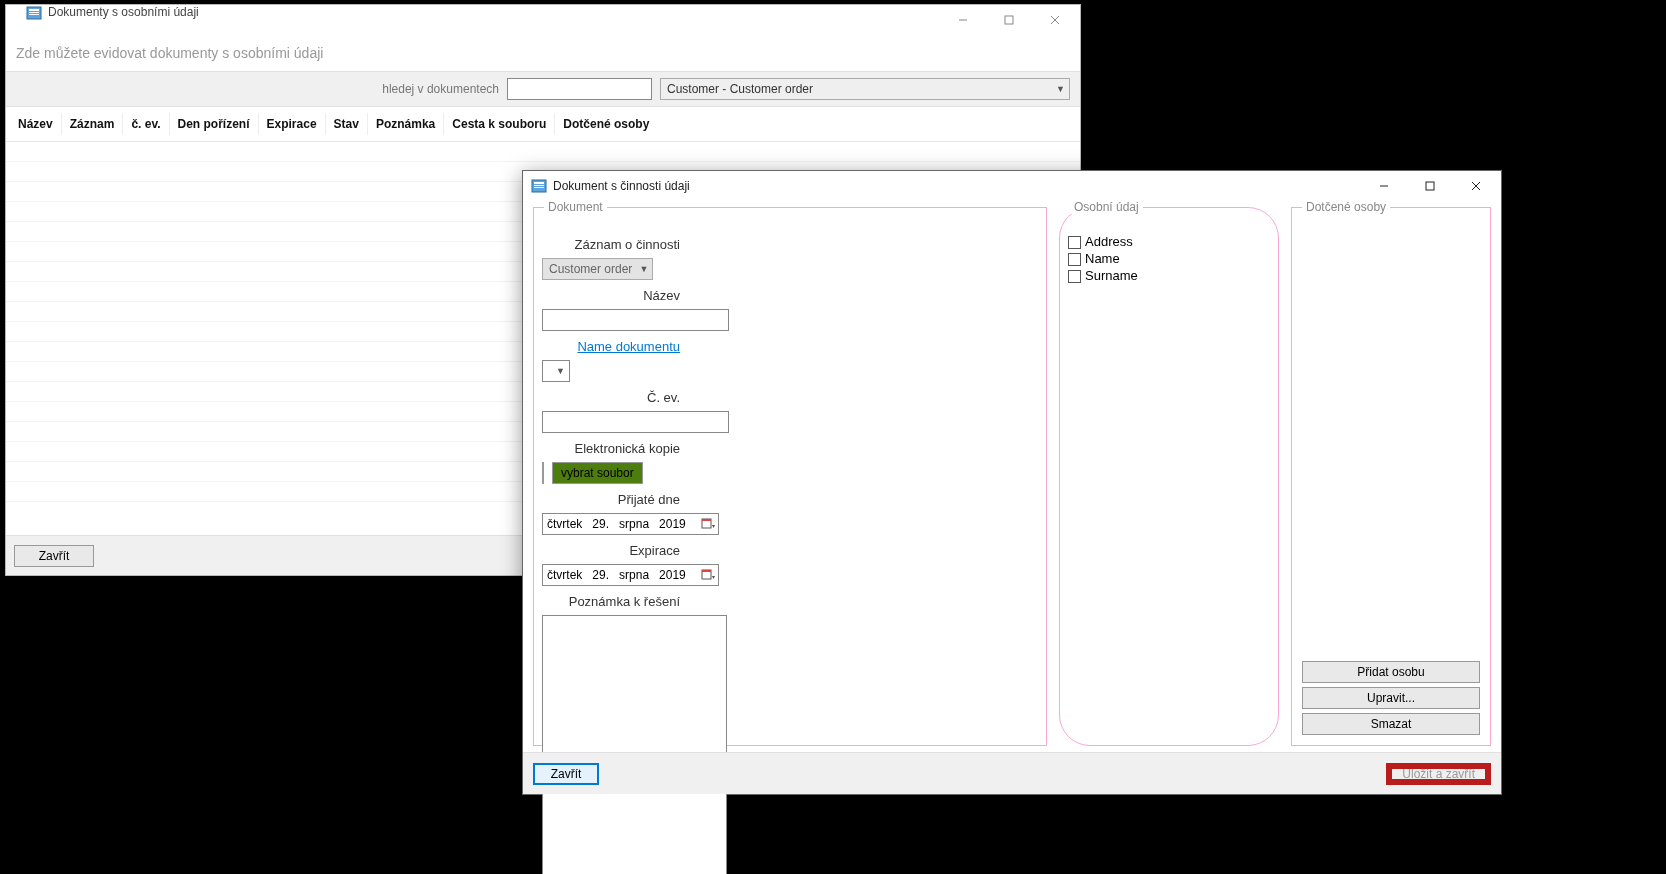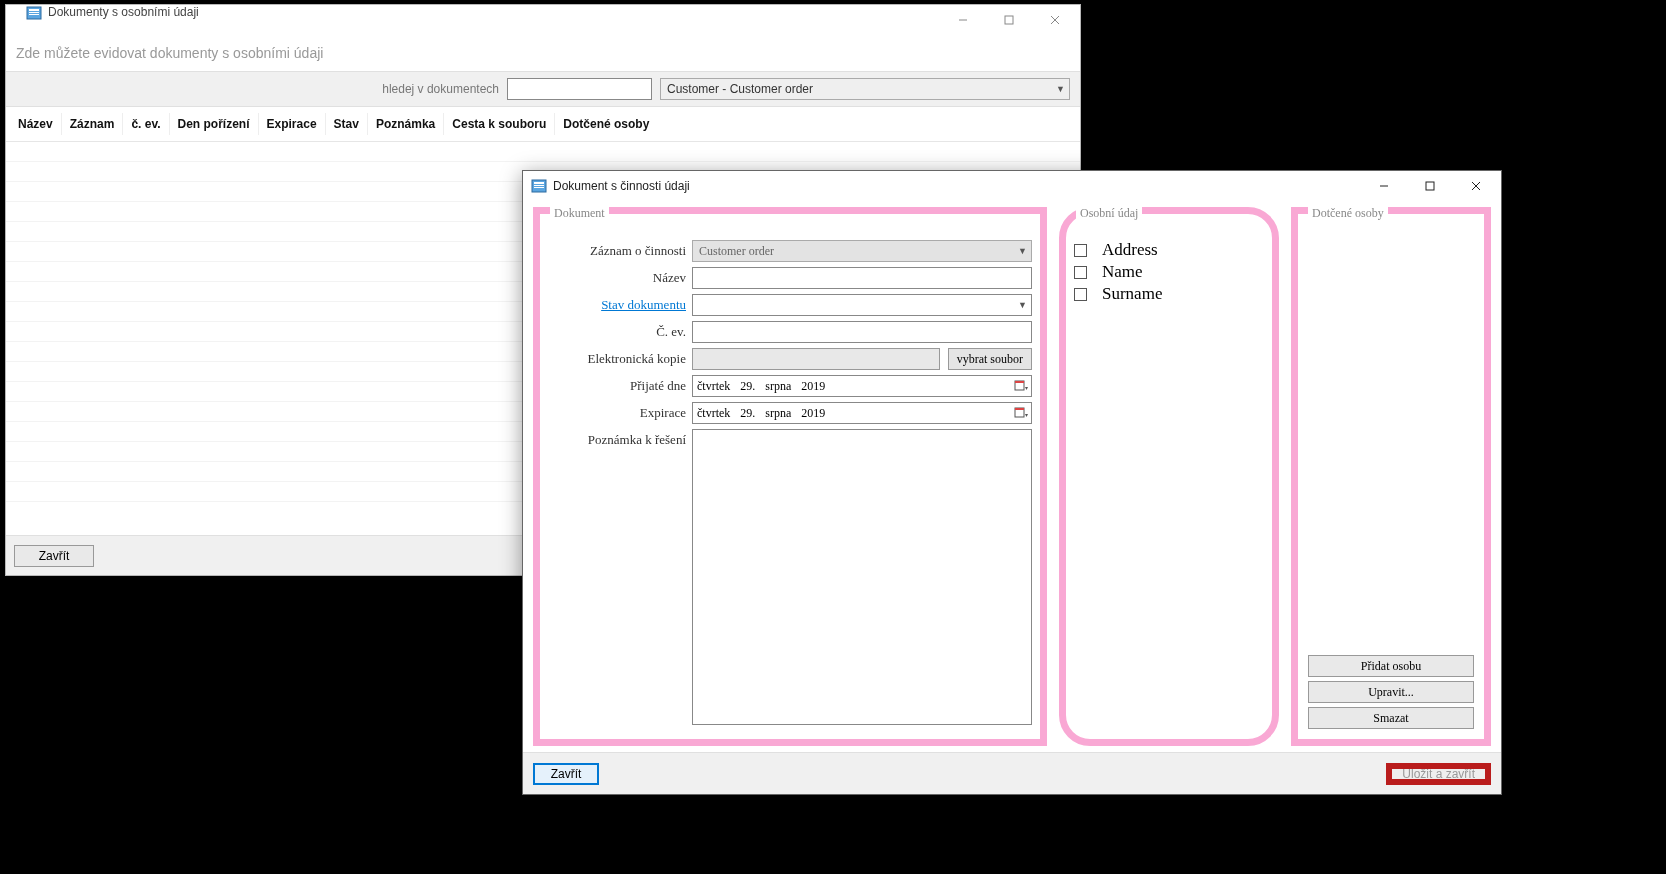--- a/index.html
+++ b/index.html
@@ -134,40 +134,39 @@
   padding: 0 2px 0 8px;
   background: #fff;
 }
 .body2 {
   display: flex;
   height: calc(100% - 30px - 42px);
   padding: 6px 10px 6px 10px;
   gap: 12px;
 }
 .group {
-  border: 7px solid #f9a8d4;
+  border: 1px solid #f9a8d4;
   position: relative;
   padding: 10px 8px 8px 8px;
   flex-shrink: 0;
-  font-family: Liberation Serif, serif;
 }
 .group-title {
   position: absolute;
   top: -8px; left: 10px;
   background: #fff;
   padding: 0 4px;
   color: #888;
   font-size: 12px;
 }
 .grp-dokument { width: 514px; height: 100%; }
 .grp-osobni { width: 220px; height: 100%; border-radius: 31px; }
 .grp-dotcene { flex: 1; height: 100%; display: flex; flex-direction: column; }
 
 .form-rows { display: flex; flex-direction: column; gap: 5px; margin-top: 16px; }
-.form-row { display: flex; align-items: flex-start; gap: 6px; }
+.form-row { display: flex; align-items: flex-start; gap: 6px; flex-direction: column; }
 .form-label {
   width: 138px;
   text-align: right;
   color: #333;
   padding-top: 3px;
   font-size: 13px;
 }
 .form-label.link { color: #0078d4; text-decoration: underline; cursor: pointer; }
 .form-field { flex: 1; }
 .txt-input {
@@ -193,21 +192,21 @@
 .dd.white { background: #fff; color: #333; border-color: #888; }
 .file-row .form-field { display: flex; gap: 8px; }
 .file-path {
   flex: 1; height: 22px;
   border: 1px solid #999;
   background: #e8e8e8;
 }
 .file-btn {
   height: 22px;
   border: 1px solid #999;
-  background: #e5e5e5;
+  background: #4d7c0f;
   padding: 0 8px;
   display: inline-flex; align-items: center;
   font-family: inherit; font-size: 12px;
 }
 .date-input {
   width: 100%; height: 22px;
   border: 1px solid #888;
   background: #fff;
   display: flex; align-items: center;
   padding: 0 22px 0 4px;
@@ -223,21 +222,21 @@
 .textarea {
   width: 100%; height: 296px;
   border: 1px solid #888;
   background: #fff;
   resize: none;
   font-family: inherit;
   padding: 2px 4px;
 }
 
 .chk-list { margin-top: 16px; display: flex; flex-direction: column; gap: 2px; }
-.chk-item { display: flex; align-items: center; gap: 15px; font-size: 17px; }
+.chk-item { display: flex; align-items: flex-end; gap: 4px; font-size: 13px; }
 .chk {
   width: 13px; height: 13px;
   border: 1px solid #555;
   background: #fff;
   flex-shrink: 0;
 }
 
 .dotcene-spacer { flex: 1; }
 .dotcene-btns { display: flex; flex-direction: column; gap: 4px; padding: 0 2px 2px 2px; }
 .dotcene-btn {
@@ -399,21 +398,21 @@
               <span>Customer order</span>
               <span class="chev">▼</span>
             </div>
           </div>
         </div>
         <div class="form-row">
           <span class="form-label">Název</span>
           <div class="form-field"><input class="txt-input" type="text" style=""></div>
         </div>
         <div class="form-row">
-          <span class="form-label link">Stav dokumentu</span>
+          <span class="form-label link">Name dokumentu</span>
           <div class="form-field">
             <div class="dd white">
               <span class="chev">▼</span>
             </div>
           </div>
         </div>
         <div class="form-row">
           <span class="form-label">Č. ev.</span>
           <div class="form-field"><input class="txt-input" type="text" style=""></div>
         </div>

